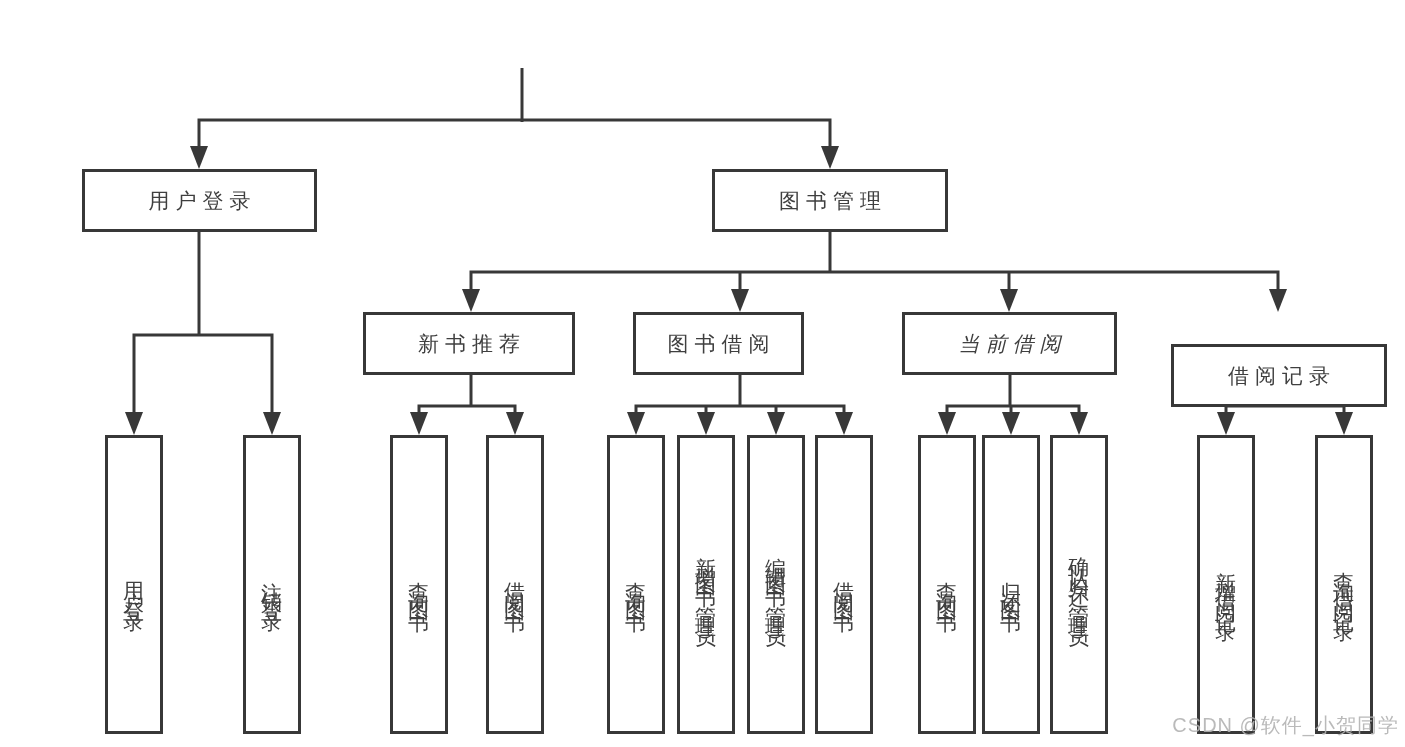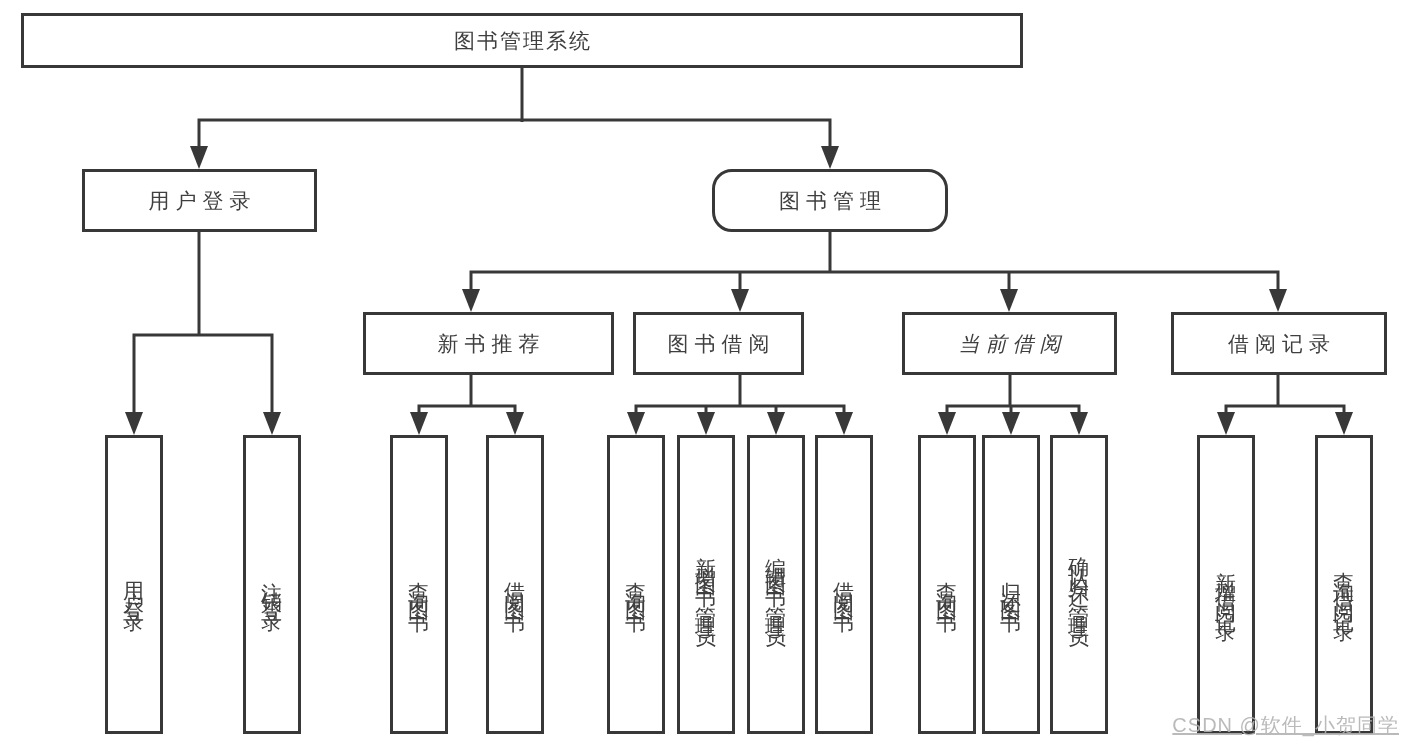--- a/index.html
+++ b/index.html
@@ -28,26 +28,26 @@
     display:flex;align-items:center;justify-content:center;
     font-size:21px;letter-spacing:6px;padding-left:6px;
     white-space:nowrap;
     z-index:2;
   }
   .node.root{
     left:21px;top:13px;width:1002px;height:55px;
     letter-spacing:2px;padding-left:2px;
   }
   .n-user{left:82px;top:169px;width:235px;height:63px;}
-  .n-mgmt{left:712px;top:169px;width:236px;height:63px;border-radius:20px;}
+  .n-mgmt{left:712px;top:169px;width:236px;height:63px;}
   .n-l3{top:312px;height:63px;}
-  .n-newrec{left:363px;width:251px;}
+  .n-newrec{left:363px;width:212px;}
   .n-borrow{left:633px;width:171px;}
   .n-current{left:902px;width:215px;font-style:italic;}
-  .n-records{left:1171px;width:216px;}
+  .n-records{left:1171px;width:216px;margin-top:32px;}
   .leaf{
     position:absolute;
     top:435px;width:58px;height:299px;
     box-sizing:border-box;
     border:3px solid var(--line);
     background:#fff;
     writing-mode:vertical-rl;
     text-orientation:mixed;
     display:flex;align-items:center;justify-content:center;
     font-size:21px;letter-spacing:10px;
@@ -61,21 +61,20 @@
   .lf9{left:918px;}  .lf10{left:982px;} .lf11{left:1050px;}
   .lf12{left:1197px;}.lf13{left:1315px;}
   .watermark{
     position:absolute;
     right:6px;bottom:8px;
     font-size:20px;letter-spacing:1px;
     color:var(--wm);
     opacity:.9;
     z-index:3;
     white-space:nowrap;
-    text-decoration:underline;
   }
 </style>
 </head>
 <body>
 
 <div class="canvas">
 
   <svg class="wires" viewBox="0 0 1405 747">
 
     <path d="M522,68 V122"></path>
@@ -118,21 +117,20 @@
     <polygon points="697,412 715,412 706,435"></polygon>
     <polygon points="767,412 785,412 776,435"></polygon>
     <polygon points="835,412 853,412 844,435"></polygon>
     <polygon points="938,412 956,412 947,435"></polygon>
     <polygon points="1002,412 1020,412 1011,435"></polygon>
     <polygon points="1070,412 1088,412 1079,435"></polygon>
     <polygon points="1217,412 1235,412 1226,435"></polygon>
     <polygon points="1335,412 1353,412 1344,435"></polygon>
   </svg>
 
-  <div class="node root">图书管理系统</div>
 
   <div class="node n-user">用户登录</div>
   <div class="node n-mgmt">图书管理</div>
 
   <div class="node n-l3 n-newrec">新书推荐</div>
   <div class="node n-l3 n-borrow">图书借阅</div>
   <div class="node n-l3 n-current">当前借阅</div>
   <div class="node n-l3 n-records">借阅记录</div>
 
   <div class="leaf lf1">用户登录</div>

